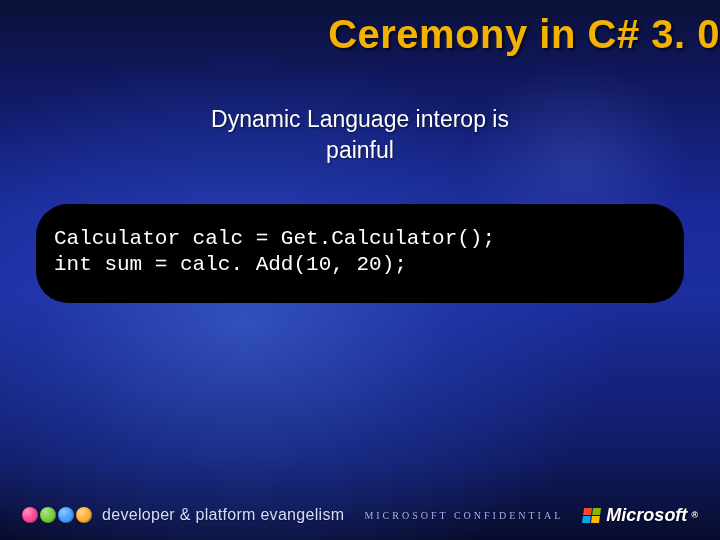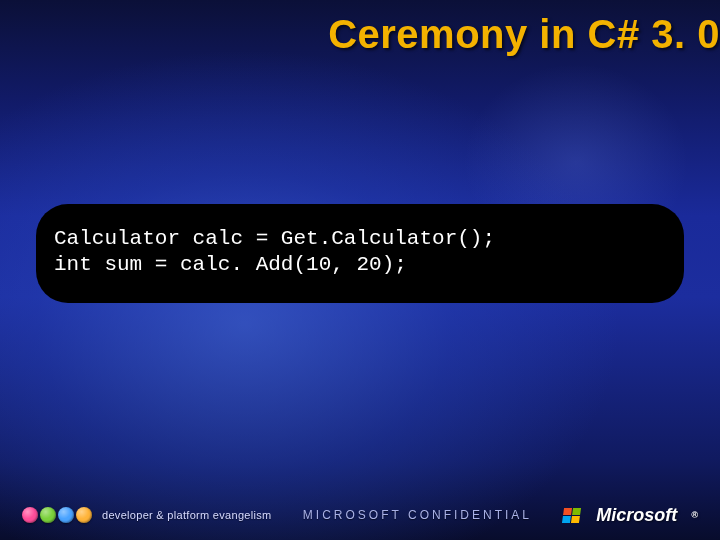--- a/index.html
+++ b/index.html
@@ -71,41 +71,42 @@
     align-items: center;
     gap: 10px;
   }
   .dots { display: flex; gap: 2px; align-items: center; }
   .dot {
     width: 16px; height: 16px; border-radius: 50%;
     background: radial-gradient(circle at 35% 30%, #fff6, transparent 45%), var(--c);
     box-shadow: 0 1px 2px rgba(0,0,0,0.5), inset -1px -1px 2px rgba(0,0,0,0.35);
   }
   .brand-sub {
-    font-size: 11px;
+    font-size: 16px;
     color: #d7dbff;
     text-shadow: 0 1px 1px rgba(0,0,0,0.5);
     letter-spacing: 0.3px;
   }
   .confidential {
-    font-size: 12px;
+    font-size: 10px;
     letter-spacing: 3px;
     color: #a9b1e6;
     text-shadow: 0 1px 1px rgba(0,0,0,0.5);
+    font-family: Liberation Serif, serif;
   }
   .ms-logo {
     display: flex;
     align-items: center;
     font-family: "Segoe UI", Arial, sans-serif;
     font-size: 18px;
     font-weight: 600;
     font-style: italic;
     color: #fff;
     text-shadow: 1px 1px 2px rgba(0,0,0,0.6);
-    gap: 14px;
+    gap: 4px;
   }
   .ms-logo .flag {
     display: grid;
     grid-template-columns: 8px 8px;
     grid-template-rows: 7px 7px;
     gap: 1px;
     transform: skewX(-8deg);
     margin-right: 2px;
   }
   .ms-logo .flag span { display:block; width:100%; height:100%; }
@@ -113,21 +114,22 @@
   .ms-logo .flag .b { background:#7fba00; }
   .ms-logo .flag .c { background:#00a4ef; }
   .ms-logo .flag .d { background:#ffb900; }
 </style>
 </head>
 <body>
 
 <h1 class="title">Ceremony in C# 3. 0</h1>
 
 <div class="subtitle">
-  <br>
+  <span>Dynamic Language interop is</span><br>
+  <span>painful</span>
 </div>
 
 <div class="code-box">
   <pre>Calculator calc = Get.Calculator();
 int sum = calc. Add(10, 20);</pre>
 </div>
 
 <div class="footer">
   <div class="left">
     <div class="dots">

